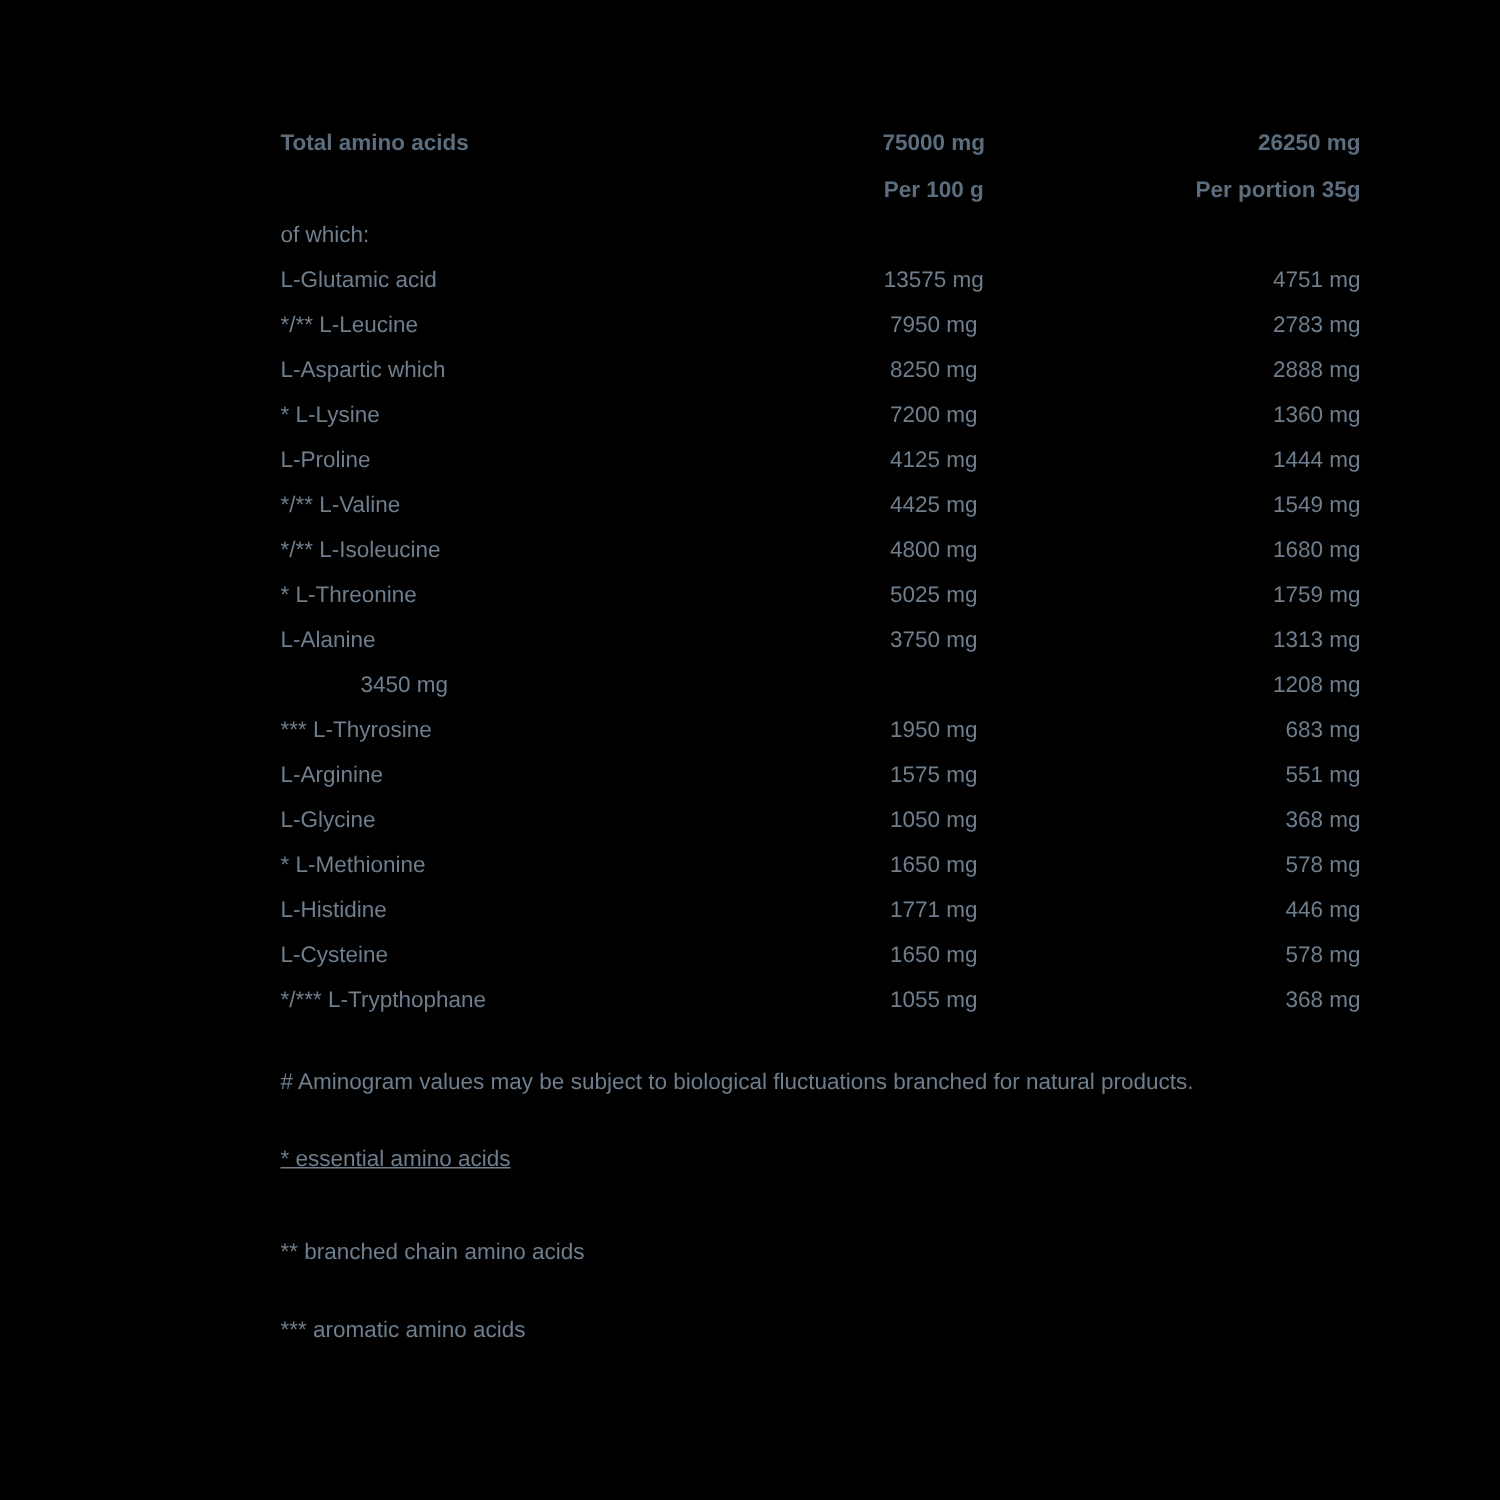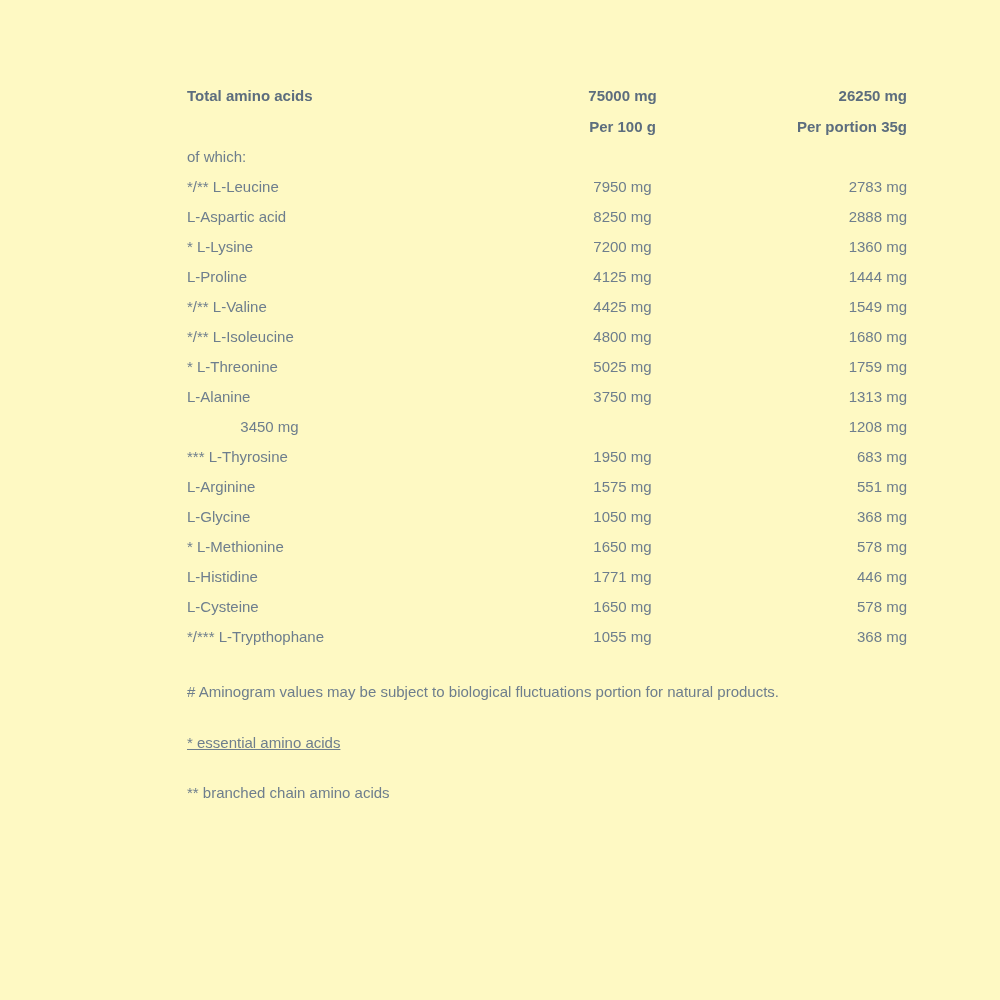--- a/index.html
+++ b/index.html
@@ -52,55 +52,60 @@
   }
   .footnotes {
     margin-top: 0;
   }
   .footnotes p {
     margin: 0;
     line-height: 30px;
   }
   .footnotes .note-fluctuations { margin-top: 25px; }
   .footnotes .note-essential    { margin-top: 21px; text-decoration: underline; }
-  .footnotes .note-branched     { margin-top: 20px; }
+  .footnotes .note-branched     { margin-top: 32px; }
   .footnotes .note-aromatic     { margin-top: 22px; }
 </style>
 </head>
 <body style="background: rgb(255, 255, 255);">
 
-<div class="page" style="--bold-color: #5c6d7e; --body-color: #6e7e8d; background: #fef9c3;">
+<div class="page" style="--bold-color: #5c6d7e; --body-color: #6e7e8d; background: #000000;">
   <div class="content">
 
     <div class="row header-row">
       <div class="col-label bold">Total amino acids</div>
       <div class="col-per100 bold">75000 mg</div>
       <div class="col-portion bold">26250 mg</div>
     </div>
 
     <div class="row subheader-row">
       <div class="col-label"></div>
       <div class="col-per100 bold">Per 100 g</div>
       <div class="col-portion bold">Per portion 35g</div>
     </div>
 
     <div class="row section-row">
       <div class="col-label">of which:</div>
     </div>
 
     <div>
+  <div class="row">
+    <div class="col-label">L-Glutamic acid</div>
+    <div class="col-per100">13575 mg</div>
+    <div class="col-portion">4751 mg</div>
+  </div>
 
   <div class="row">
     <div class="col-label">*/** L-Leucine</div>
     <div class="col-per100">7950 mg</div>
     <div class="col-portion">2783 mg</div>
   </div>
 
   <div class="row">
-    <div class="col-label">L-Aspartic acid</div>
+    <div class="col-label">L-Aspartic which</div>
     <div class="col-per100">8250 mg</div>
     <div class="col-portion">2888 mg</div>
   </div>
 
   <div class="row">
     <div class="col-label">* L-Lysine</div>
     <div class="col-per100">7200 mg</div>
     <div class="col-portion">1360 mg</div>
   </div>
 
@@ -177,19 +182,20 @@
   </div>
 
   <div class="row">
     <div class="col-label">*/*** L-Trypthophane</div>
     <div class="col-per100">1055 mg</div>
     <div class="col-portion">368 mg</div>
   </div>
 </div>
 
     <div class="footnotes">
-      <p class="note-fluctuations"># Aminogram values may be subject to biological fluctuations portion for natural products.</p>
+      <p class="note-fluctuations"># Aminogram values may be subject to biological fluctuations branched for natural products.</p>
       <p class="note-essential">* essential amino acids</p>
       <p class="note-branched">** branched chain amino acids</p>
+      <p class="note-aromatic">*** aromatic amino acids</p>
     </div>
 
   </div>
 </div>
 
 </body></html>

